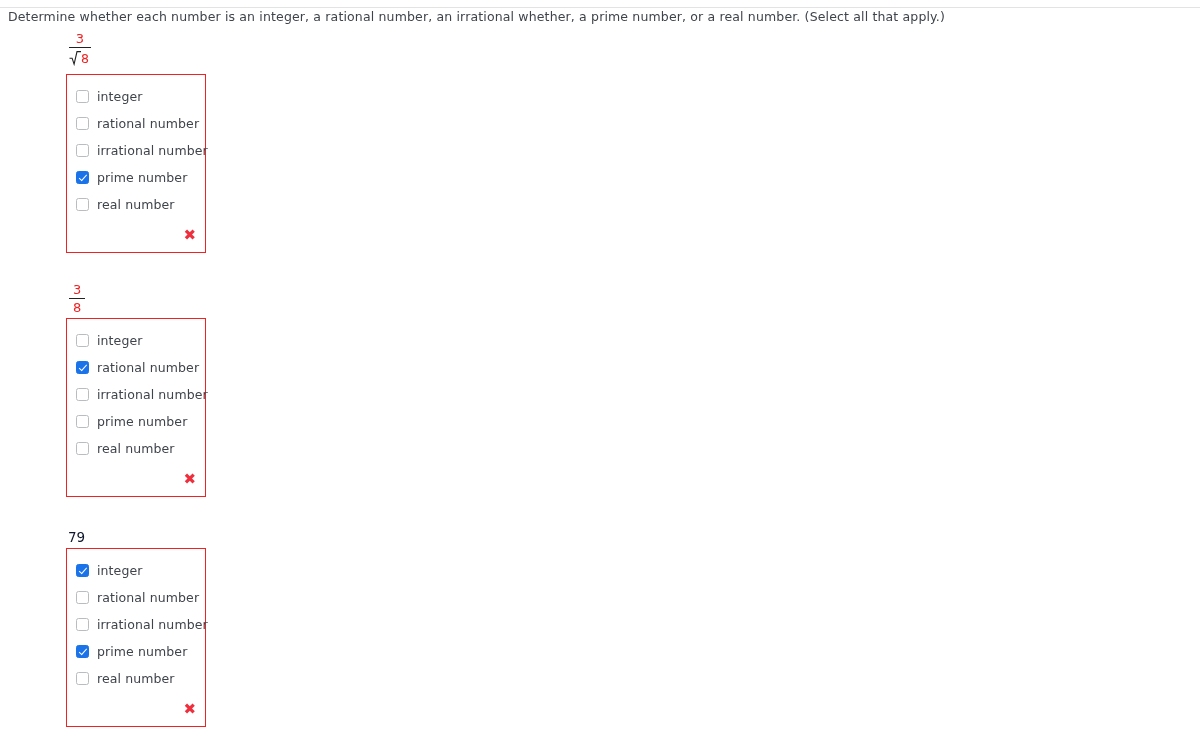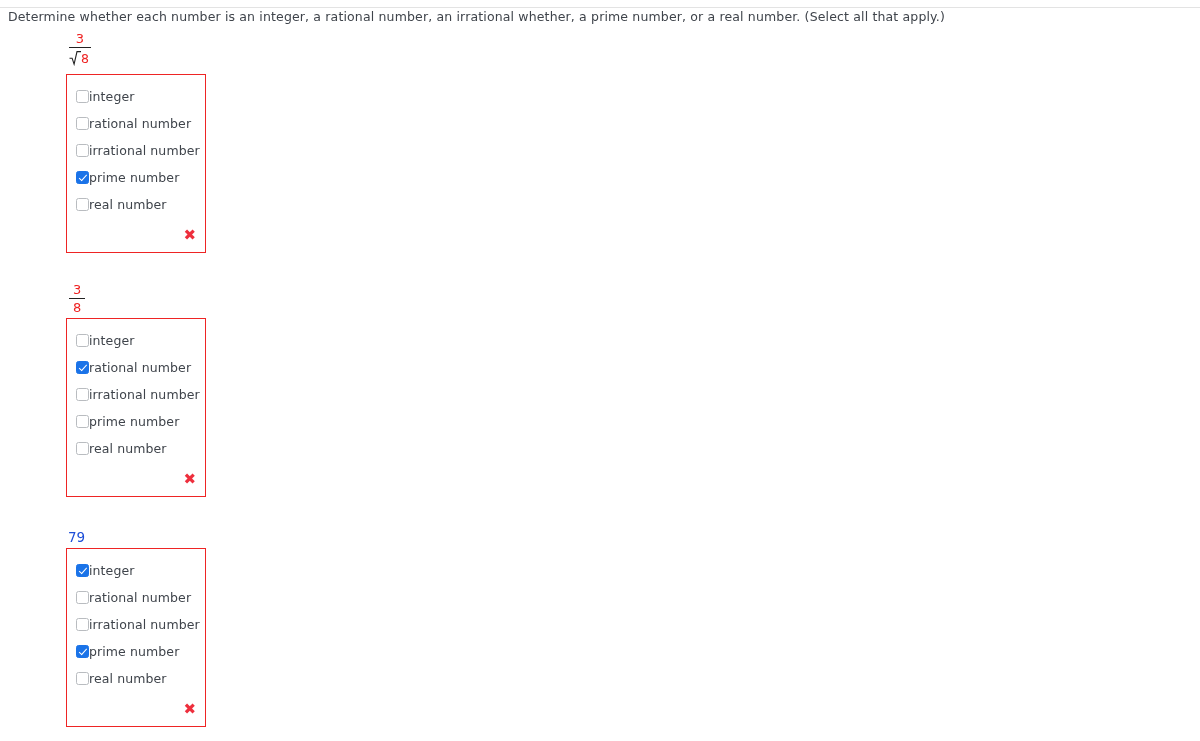--- a/index.html
+++ b/index.html
@@ -41,21 +41,21 @@
   .expr {
     position: absolute;
     left: 0;
     color: #ee2222;
     font-size: 13px;
     line-height: 1;
     white-space: nowrap;
   }
   .expr-plain {
     font-size: 13.5px;
-    color: #1d4ed8;
+    color: #0f172a;
     padding-left: 2px;
   }
   .frac {
     display: inline-block;
     text-align: center;
     vertical-align: middle;
     padding: 0 3px;
   }
   .frac .num {
     display: block;
@@ -136,20 +136,21 @@
     top: 1.1px;
     width: 3.4px;
     height: 6.6px;
     border: solid #ffffff;
     border-width: 0 1.7px 1.7px 0;
     transform: rotate(42deg);
   }
   .opt-label {
     font-size: 12.5px;
     color: #3f444b;
+    margin-left: 8px;
     letter-spacing: 0.1px;
     white-space: nowrap;
   }
   .mark-row {
     height: 34px;
     display: flex;
     align-items: center;
     justify-content: flex-end;
     padding-right: 9px;
   }

